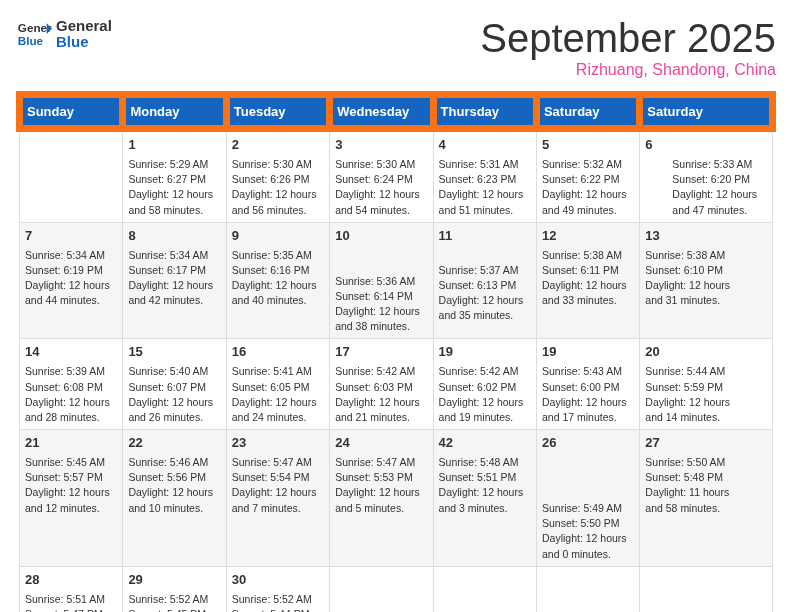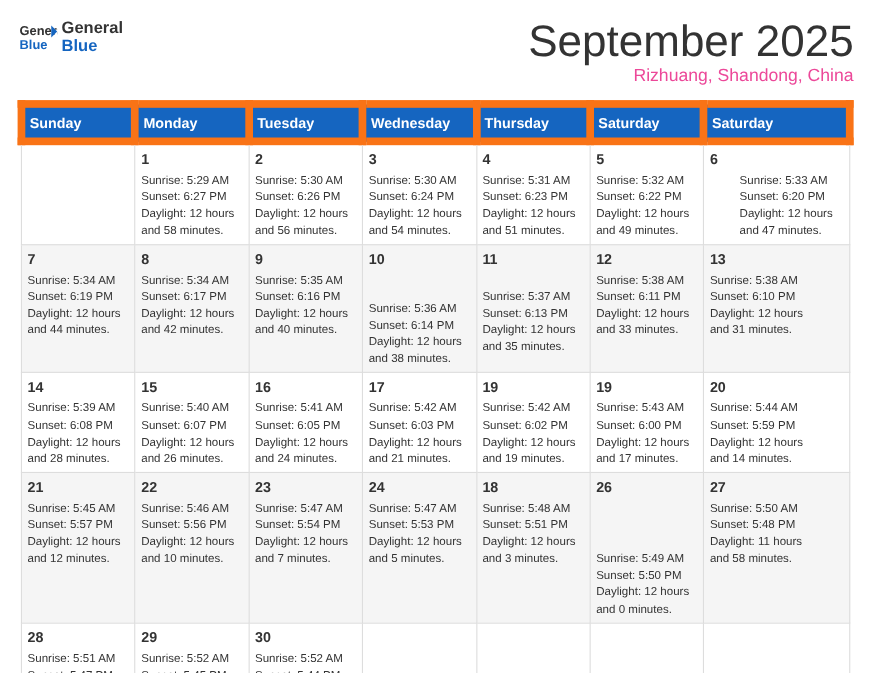--- a/index.html
+++ b/index.html
@@ -282,21 +282,21 @@
 and 7 minutes.</div>
         </td>
         <td>
           <span class="day-number">24</span>
           <div class="day-info" style="white-space: pre-line;">Sunrise: 5:47 AM
 Sunset: 5:53 PM
 Daylight: 12 hours
 and 5 minutes.</div>
         </td>
         <td>
-          <span class="day-number">18</span>
+          <span class="day-number">42</span>
           <div class="day-info" style="white-space: pre-line;">Sunrise: 5:48 AM
 Sunset: 5:51 PM
 Daylight: 12 hours
 and 3 minutes.</div>
         </td>
         <td>
           <span class="day-number">26</span>
           <div class="day-info" style="white-space: pre-line; margin-top: 48px;">Sunrise: 5:49 AM
 Sunset: 5:50 PM
 Daylight: 12 hours

